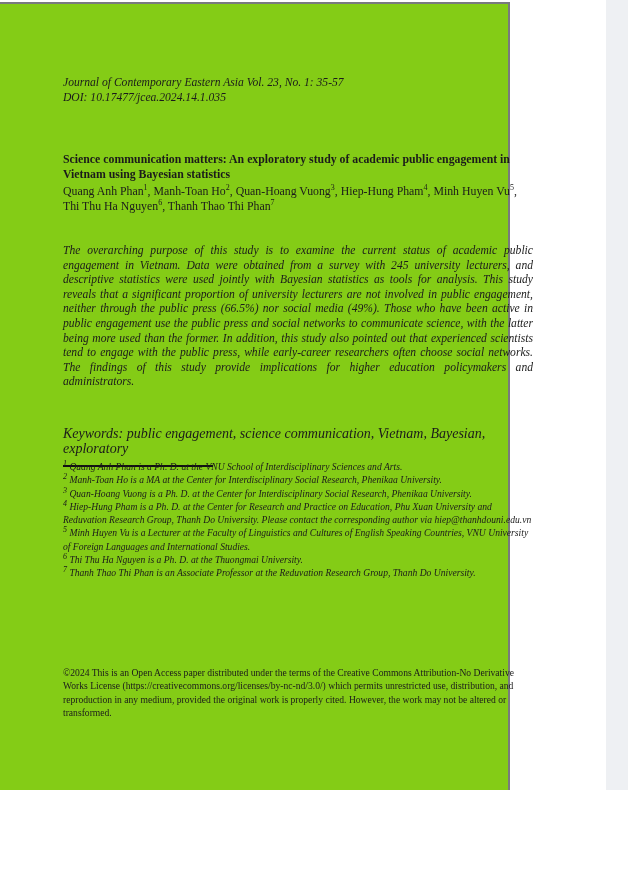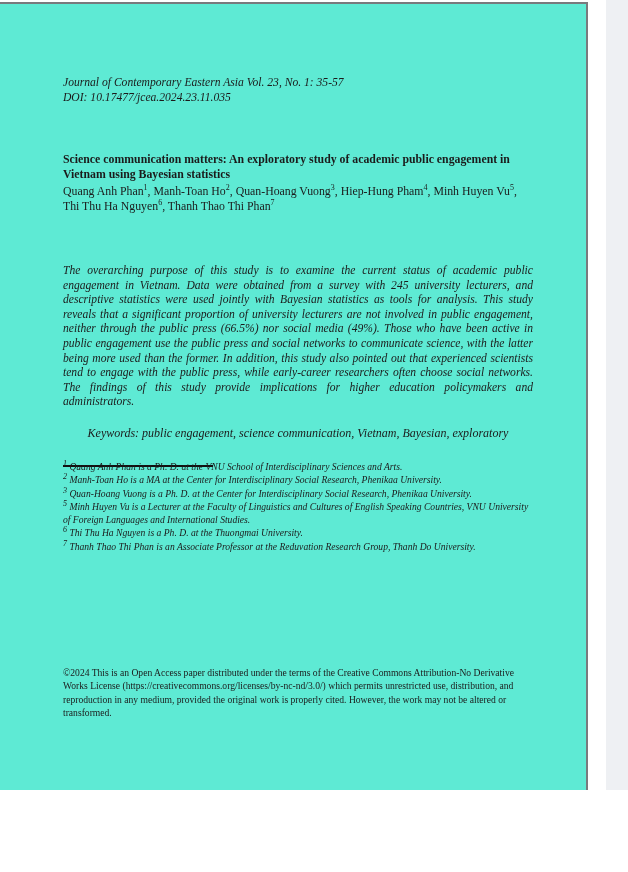--- a/index.html
+++ b/index.html
@@ -18,24 +18,24 @@
     left: 606px;
     top: 0;
     width: 22px;
     height: 790px;
     background: #eef0f3;
   }
   .page {
     position: absolute;
     left: 0;
     top: 2px;
-    width: 588px;
+    width: 510px;
     height: 788px;
     box-sizing: border-box;
-    background: #5eead4;
+    background: #84cc16;
     border-top: 2px solid #797a7e;
     border-right: 2px solid #797a7e;
   }
   .block {
     position: absolute;
     left: 63px;
     width: 470px;
   }
   .journal-header {
     top: 71px;
@@ -52,32 +52,31 @@
   .authors {
     top: 180px;
     font-size: 11.8px;
     line-height: 15px;
   }
   .authors sup, .footnote sup {
     font-size: 8px;
     line-height: 0;
   }
   .abstract {
-    top: 260px;
+    top: 240px;
     font-style: italic;
     font-size: 11.6px;
     line-height: 14.6px;
     text-align: justify;
   }
   .keywords {
     top: 422px;
     font-style: italic;
-    font-size: 12px;
+    font-size: 14px;
     line-height: 15px;
-    text-align: center;
   }
   .fn-rule {
     position: absolute;
     left: 63px;
     top: 461px;
     width: 150px;
     height: 0;
     border-top: 2px solid #111111;
   }
   .footnotes {
@@ -101,21 +100,21 @@
 </style>
 </head>
 <body>
 
 <div class="side-strip" style="background: rgb(238, 240, 243);"></div>
 
 <div class="page" style="border-top-color: rgb(121, 122, 126); border-right-color: rgb(121, 122, 126);">
 
   <div class="block journal-header">
     <div>Journal of Contemporary Eastern Asia Vol. 23, No. 1: 35-57</div>
-    <div>DOI: 10.17477/jcea.2024.23.11.035</div>
+    <div>DOI: 10.17477/jcea.2024.14.1.035</div>
   </div>
 
   <div class="block paper-title">Science communication matters: An exploratory study of academic public engagement in Vietnam using Bayesian statistics</div>
 
   <div class="block authors">
     
   
       <span><span>Quang Anh Phan</span><sup>1</sup><span>, </span></span>
     
       <span><span>Manh-Toan Ho</span><sup>2</sup><span>, </span></span>
@@ -138,20 +137,21 @@
   <div class="fn-rule"></div>
 
   <div class="block footnotes">
 
       <span class="footnote"><sup>1</sup><span> Quang Anh Phan is a Ph. D. at the VNU School of Interdisciplinary Sciences and Arts.</span></span>
 
       <span class="footnote"><sup>2</sup><span> Manh-Toan Ho is a MA at the Center for Interdisciplinary Social Research, Phenikaa University.</span></span>
 
       <span class="footnote"><sup>3</sup><span> Quan-Hoang Vuong is a Ph. D. at the Center for Interdisciplinary Social Research, Phenikaa University.</span></span>
 
+      <span class="footnote"><sup>4</sup><span> Hiep-Hung Pham is a Ph. D. at the Center for Research and Practice on Education, Phu Xuan University and Reduvation Research Group, Thanh Do University. Please contact the corresponding author via hiep@thanhdouni.edu.vn</span></span>
 
       <span class="footnote"><sup>5</sup><span> Minh Huyen Vu is a Lecturer at the Faculty of Linguistics and Cultures of English Speaking Countries, VNU University of Foreign Languages and International Studies.</span></span>
 
       <span class="footnote"><sup>6</sup><span> Thi Thu Ha Nguyen is a Ph. D. at the Thuongmai University.</span></span>
 
       <span class="footnote"><sup>7</sup><span> Thanh Thao Thi Phan is an Associate Professor at the Reduvation Research Group, Thanh Do University.</span></span>
     </div>
 
   <div class="block copyright">©2024 This is an Open Access paper distributed under the terms of the Creative Commons Attribution-No Derivative Works License (https://creativecommons.org/licenses/by-nc-nd/3.0/) which permits unrestricted use, distribution, and reproduction in any medium, provided the original work is properly cited. However, the work may not be altered or transformed.</div>
 

